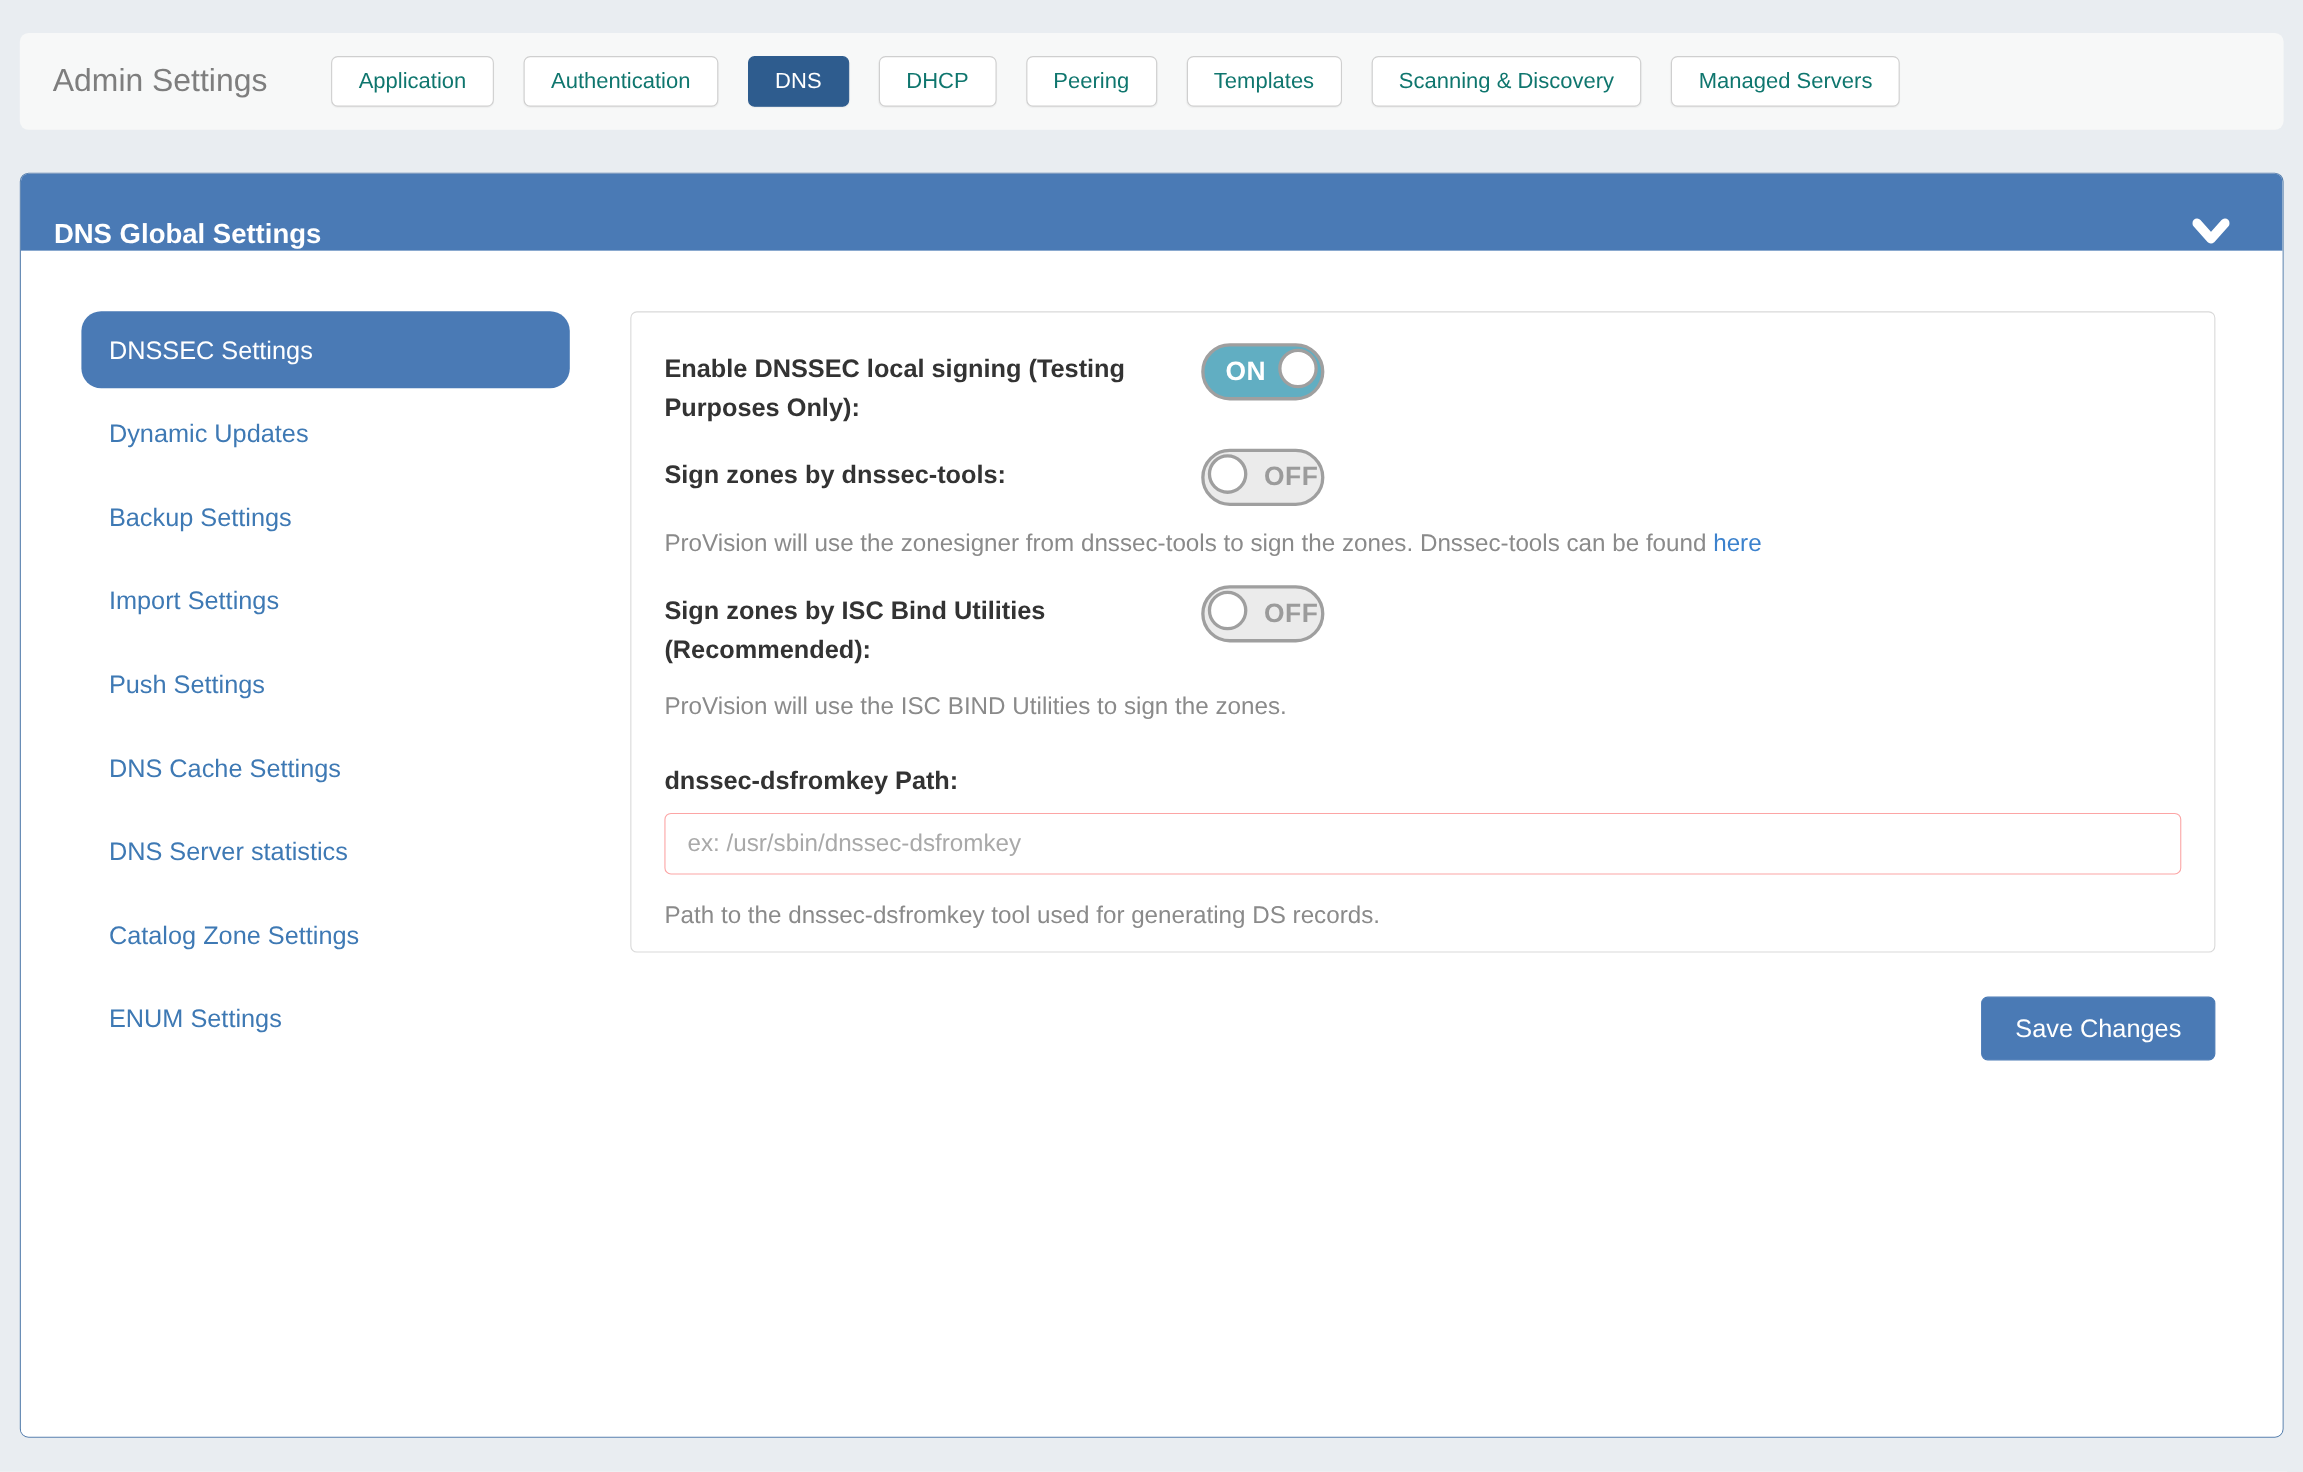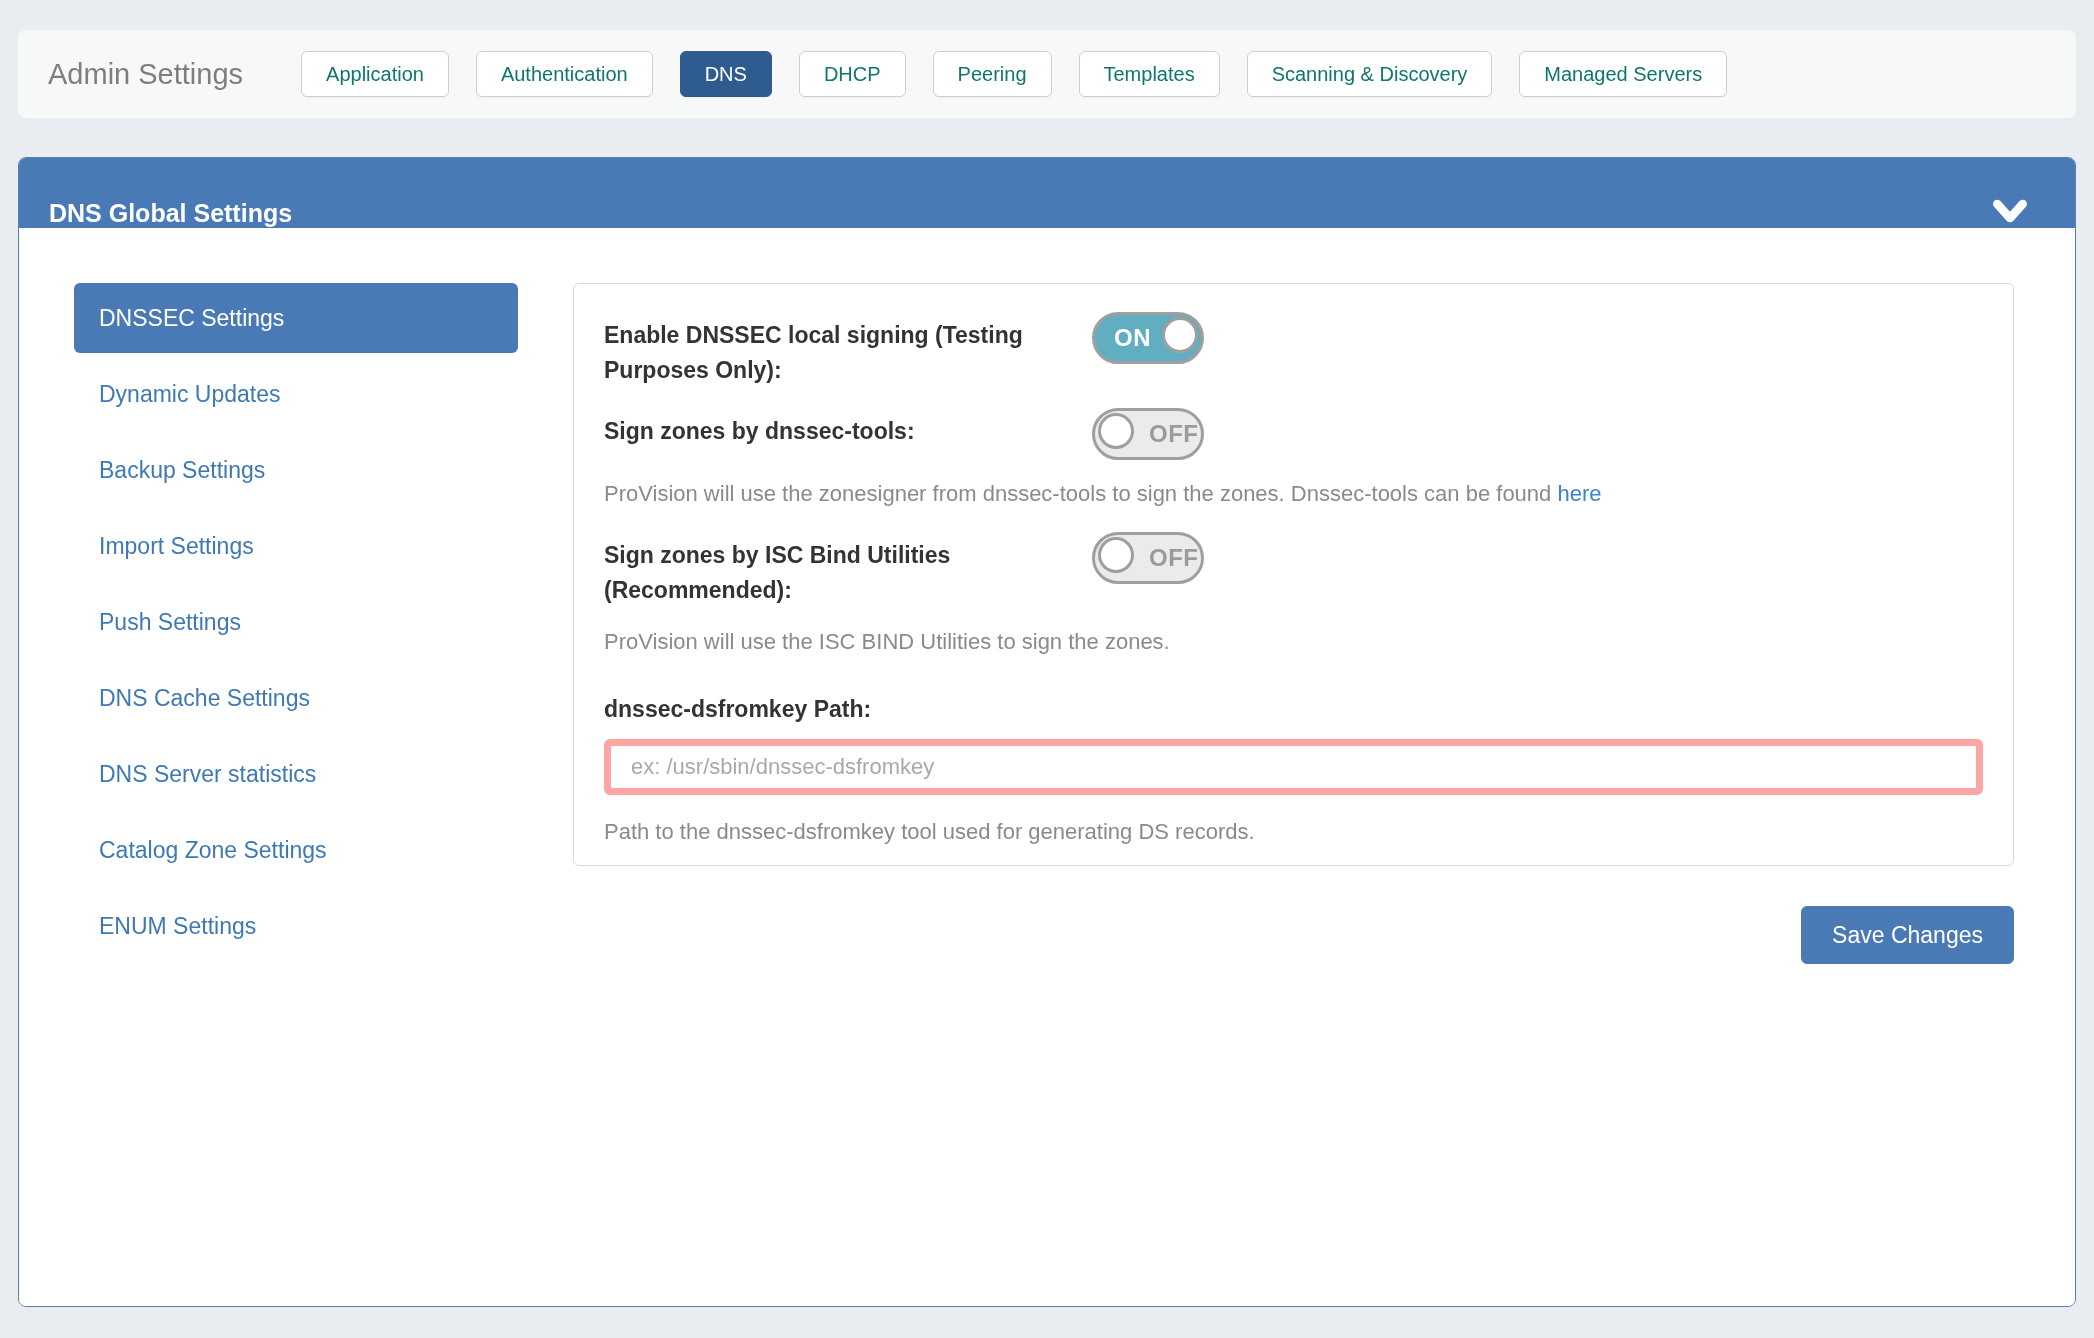--- a/index.html
+++ b/index.html
@@ -92,21 +92,21 @@
   
   .side-nav{width:444px;flex:0 0 444px;}
   .side-item{
     height:70px;
     margin-bottom:6px;
     display:flex;
     align-items:center;
     padding-left:25px;
     font-size:23px;
     color:var(--sidebar-link);
-    border-radius:6px;
+    border-radius:18px;
     cursor:pointer;
   }
   .side-item.selected{
     background:var(--accent);
     color:#ffffff;
   }
 
   
   .content{margin-left:55px;width:1441px;}
   .content-box{
@@ -174,21 +174,21 @@
   .field-label{
     margin-top:36px;
     font-weight:bold;
     font-size:23px;
     color:#333;
   }
   .path-input{
     margin-top:16px;
     width:100%;
     height:56px;
-    border:7px solid #fca5a5;
+    border:1px solid #fca5a5;
     border-radius:6px;
     padding:0 20px;
     font-family:"Liberation Sans", sans-serif;
     font-size:22px;
     color:#333;
   }
   .path-input::placeholder{color:#a9a9a9;}
   .field-help{
     margin-top:24px;
     font-size:22px;

